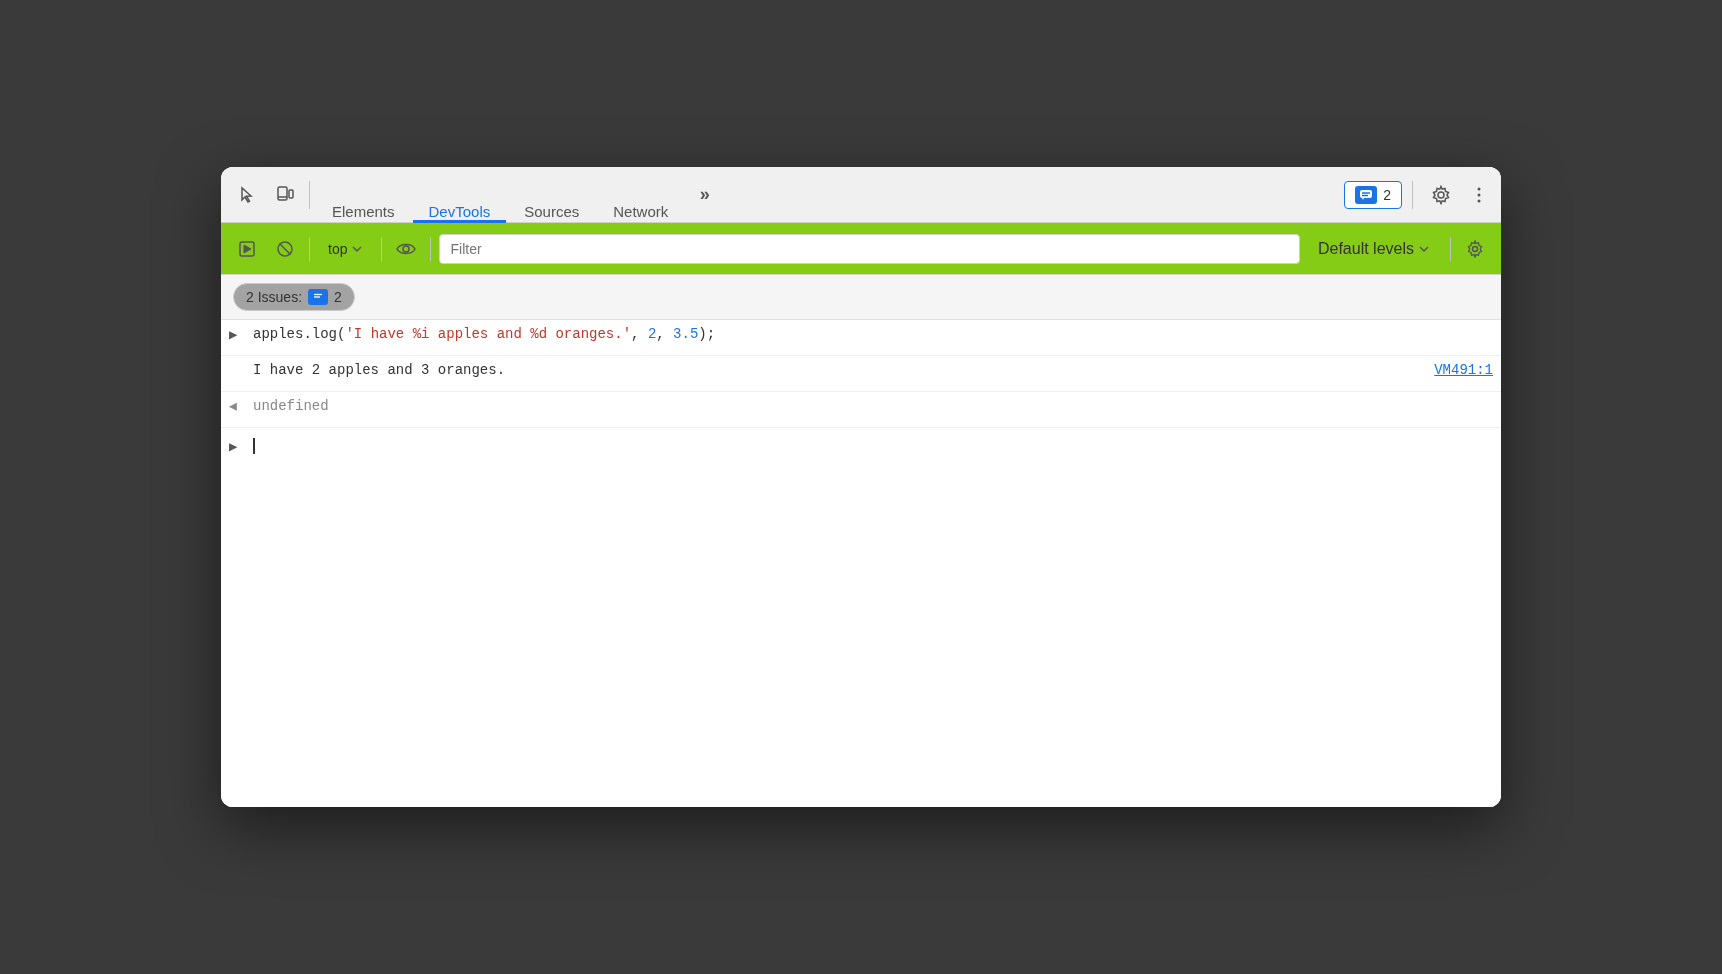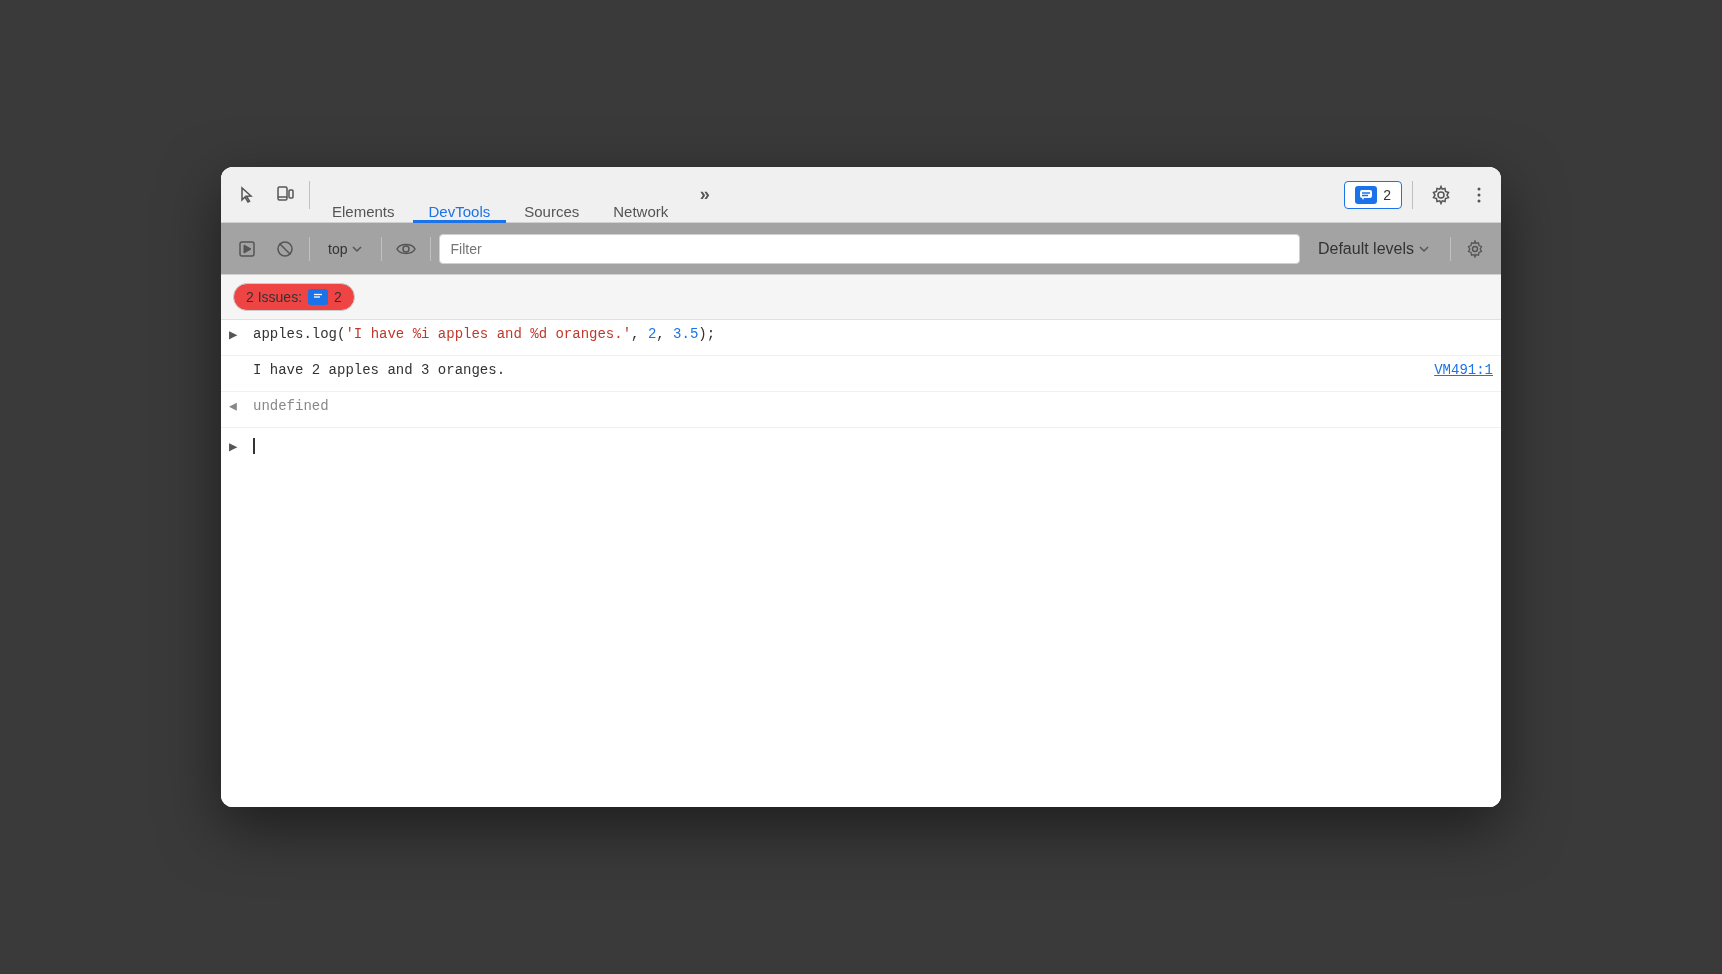--- a/index.html
+++ b/index.html
@@ -177,21 +177,21 @@
       display: flex;
       align-items: center;
       justify-content: center;
       color: #555;
       cursor: pointer;
       font-size: 18px;
     }
 
     
     .console-toolbar {
-      background: #a3a3a3;
+      background: #84cc16;
       display: flex;
       align-items: center;
       padding: 0 10px;
       height: 52px;
       border-bottom: 1px solid #d0d0d0;
       gap: 6px;
     }
 
     .toolbar-btn {
       width: 32px;
@@ -260,21 +260,21 @@
       border-bottom: 1px solid #e0e0e0;
     }
 
     .issues-pill {
       display: inline-flex;
       align-items: center;
       gap: 6px;
       padding: 5px 12px;
       border: 1.5px solid #ccc;
       border-radius: 16px;
-      background: #ef4444;
+      background: #a3a3a3;
       font-size: 14px;
       color: #333;
       cursor: pointer;
     }
 
     .issues-pill-icon {
       background: #1a73e8;
       color: white;
       border-radius: 3px;
       width: 20px;

